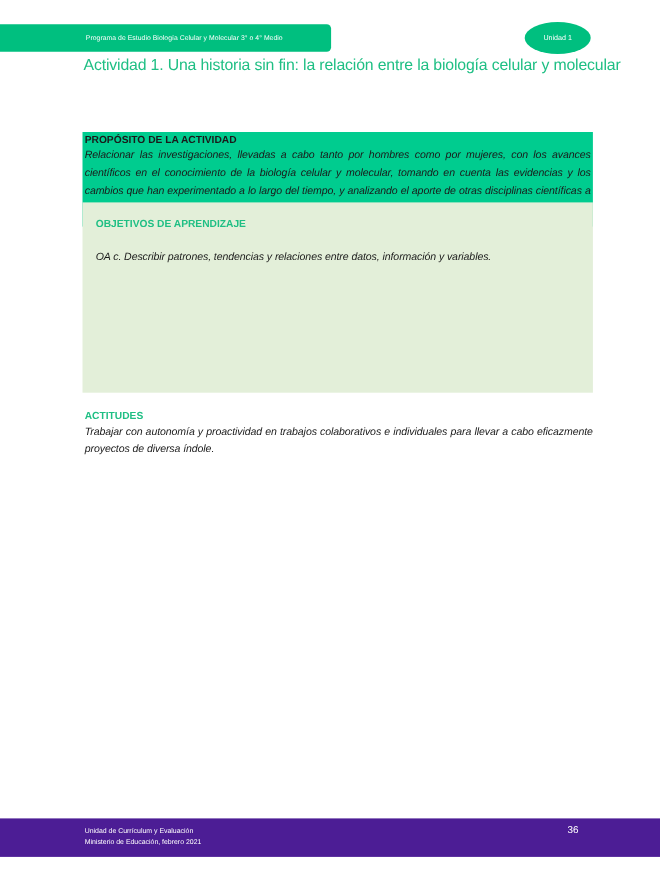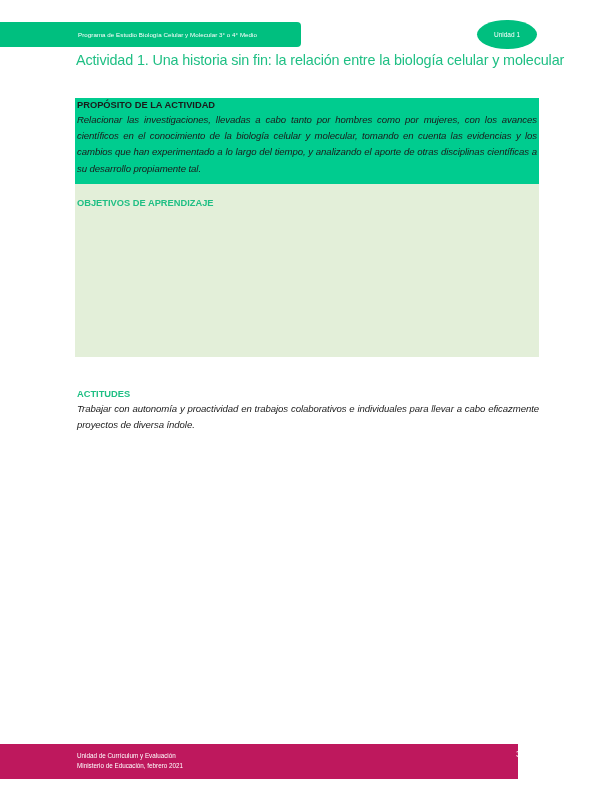--- a/index.html
+++ b/index.html
@@ -57,36 +57,36 @@
       margin: 0;
       font-size: 14.4px;
       font-weight: normal;
       color: #1fbf84;
       white-space: nowrap;
       letter-spacing: -0.15px;
     }
     .box-purpose {
       position: absolute;
       left: 75px;
-      top: 98px;
+      top: 120px;
       width: 464px;
       height: 86px;
       background: #00cc8f;
       box-sizing: border-box;
       padding: 1px 2px 0 2px;
     }
     .box-objectives {
       position: absolute;
       left: 75px;
       top: 184px;
       width: 464px;
       height: 173px;
       background: #e3efd9;
       box-sizing: border-box;
-      padding: 13px 2px 0 2px;
+      padding: 13px 2px 0 12px;
     }
     .sec-title {
       font-size: 9.3px;
       font-weight: bold;
       line-height: 13px;
       margin: 0;
     }
     .sec-title.dark {
       color: #1a1a1a;
     }
@@ -102,29 +102,28 @@
       letter-spacing: -0.08px;
       font-style: italic;
     }
     .para.gap {
       margin-top: 16px;
     }
     .plain-section {
       position: absolute;
       left: 77px;
       width: 462px;
-      margin-top: 16px;
     }
     .footer-bar {
       position: absolute;
       left: 0;
       top: 744px;
-      width: 518px;
+      width: 600px;
       height: 35px;
-      background: #be185d;
+      background: #4c1d95;
     }
     .footer-line {
       position: absolute;
       left: 77px;
       color: #ffffff;
       font-size: 6.3px;
       white-space: nowrap;
     }
     .page-num {
       position: absolute;
@@ -147,20 +146,21 @@
 
 <h1 class="activity-title">Actividad 1. Una historia sin fin: la relación entre la biología celular y molecular</h1>
 
 <div class="box-purpose">
   <p class="sec-title dark">PROPÓSITO DE LA ACTIVIDAD</p>
   <p class="para">Relacionar las investigaciones, llevadas a cabo tanto por hombres como por mujeres, con los avances científicos en el conocimiento de la biología celular y molecular, tomando en cuenta las evidencias y los cambios que han experimentado a lo largo del tiempo, y analizando el aporte de otras disciplinas científicas a su desarrollo propiamente tal.</p>
 </div>
 
 <div class="box-objectives">
   <p class="sec-title green">OBJETIVOS DE APRENDIZAJE</p>
+  <p class="para gap">OA c. Describir patrones, tendencias y relaciones entre datos, información y variables.</p>
 </div>
 
 <div class="plain-section" style="top:372px;">
   <p class="sec-title green">ACTITUDES</p>
   <p class="para">Trabajar con autonomía y proactividad en trabajos colaborativos e individuales para llevar a cabo eficazmente proyectos de diversa índole.</p>
 </div>
 
 <div class="plain-section" style="top:434px;">
 </div>
 

